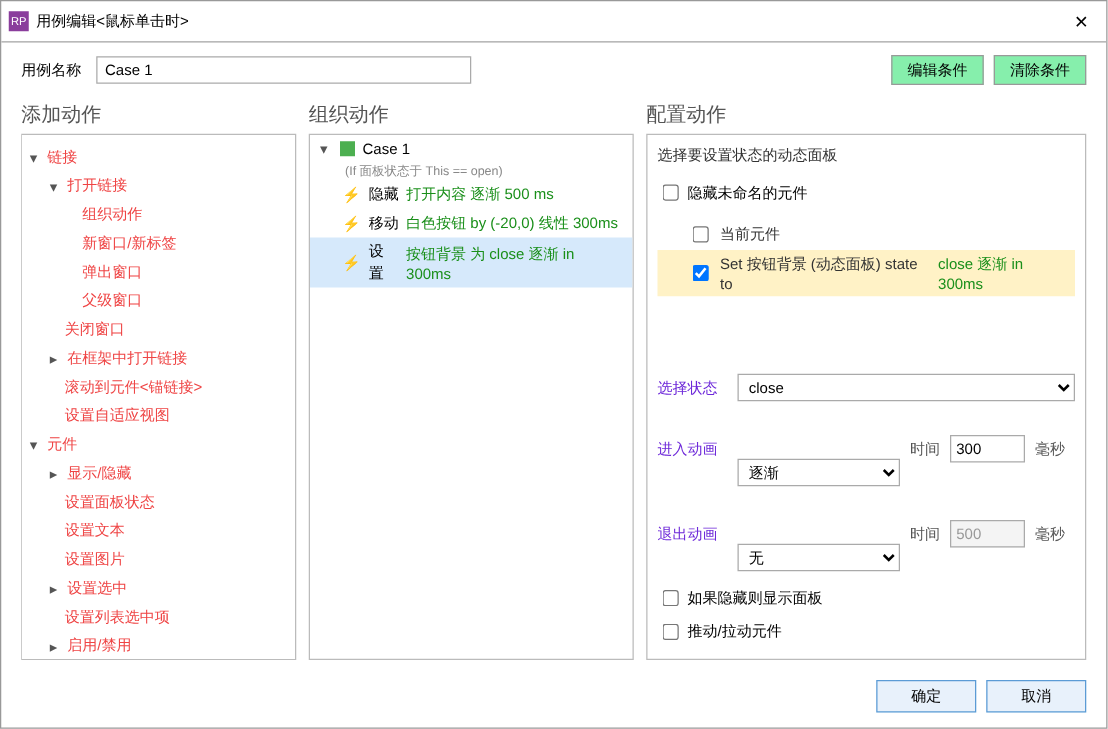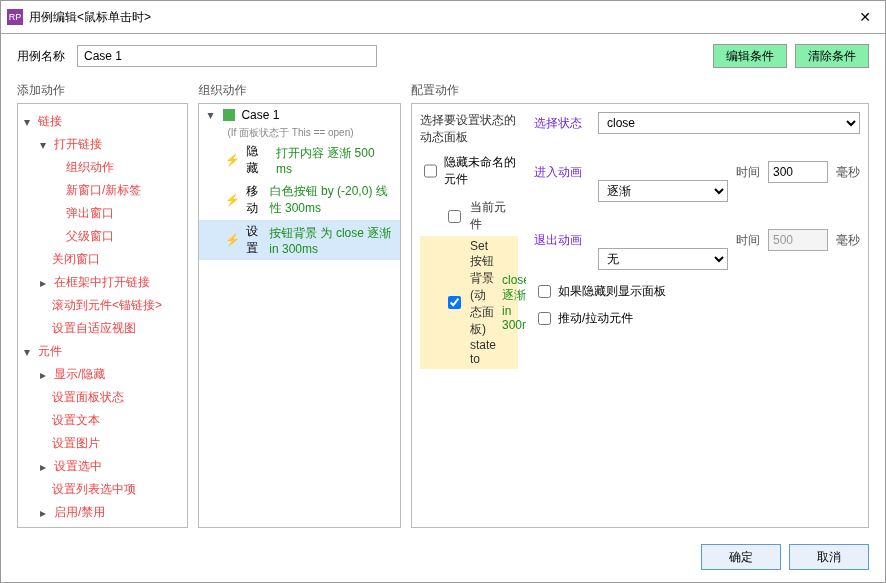--- a/index.html
+++ b/index.html
@@ -11,21 +11,21 @@
 .toprow { display: flex; align-items: center; padding: 10px 16px; gap: 8px; }
 .toprow label { margin-right: 4px; }
 .toprow input { flex: 0 0 300px; height: 22px; border: 1px solid #aaa; padding: 0 6px; }
 .toprow .btn { height: 24px; padding: 0 12px; border: 1px solid #999; background: #86efac; cursor: pointer; }
 .spacer { flex: 1; }
 .cols { flex: 1; display: flex; padding: 0 16px 8px 16px; gap: 10px; min-height: 0; }
 .col { display: flex; flex-direction: column; min-height: 0; }
 .col-left { width: 220px; }
 .col-mid { width: 260px; }
 .col-right { flex: 1; }
-.col-header { font-size: 12px; padding: 4px 0; color: #555; }
+.col-header { font-size: 16px; padding: 4px 0; color: #555; }
 .col-body { flex: 1; border: 1px solid #bbb; overflow: auto; background: #fff; min-height: 0; }
 .tree { padding: 6px 4px; }
 .tree-item { padding: 3px 4px; white-space: nowrap; color: #ef4444; display: flex; align-items: center; gap: 4px; }
 .tri { display: inline-block; width: 10px; color: #555; }
 .tri.open::before { content: "▾"; }
 .tri.closed::before { content: "▸"; }
 .case-row { padding: 4px 8px; display: flex; align-items: center; gap: 6px; }
 .green-folder { background:#4caf50; display:inline-block; width:12px;height:12px;}
 .bolt { color:#888; font-size:12px; }
 .cond { font-size: 10px; color: #888; padding-left: 28px; }
@@ -45,21 +45,21 @@
 .right-bottom { padding: 8px; }
 .form-row { display: flex; align-items: center; gap: 8px; margin-bottom: 8px; }
 .form-row label { width: 56px; color: #6d28d9; }
 .form-row select, .form-row input { height: 22px; border: 1px solid #aaa; padding: 0 4px; background:#fff;}
 .sel-wide { flex:1; }
 .sel-mid { width: 130px; margin-top: 38px; }
 .num { width: 60px; }
 .unit { color:#555; }
 .footer { display: flex; justify-content: flex-end; gap: 8px; padding: 8px 16px 12px; }
 .footer .btn { height: 26px; width: 80px; border: 1px solid #5b9bd5; background: #e8f1fb; cursor: pointer; }
-.right-split { display:flex; flex-direction:row; height:100%; }
+.right-split { display:flex; flex-direction:column; height:100%; }
 .right-body-top { flex:1; overflow:auto; }
 input[disabled]{ color:#999; background:#f4f4f4;}
 </style>
 </head>
 <body>
 
 <div class="titlebar">
   <div class="logo">RP</div>
   <div class="title">用例编辑&lt;鼠标单击时&gt;</div>
   <div class="close">✕</div>

